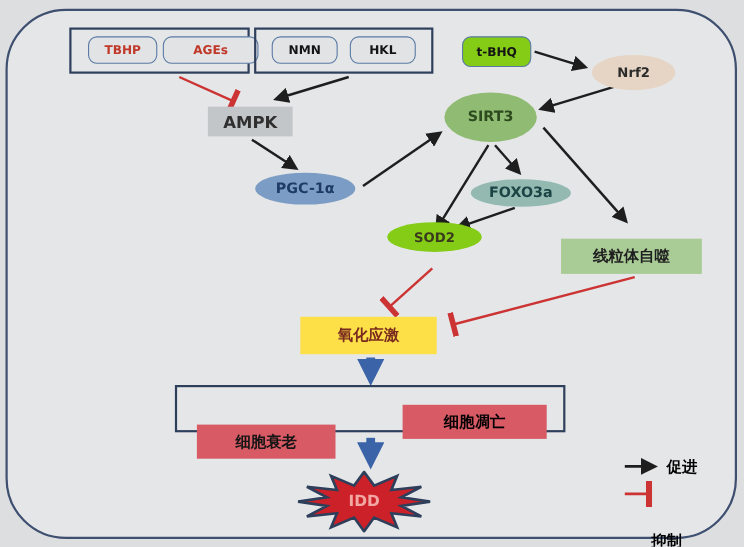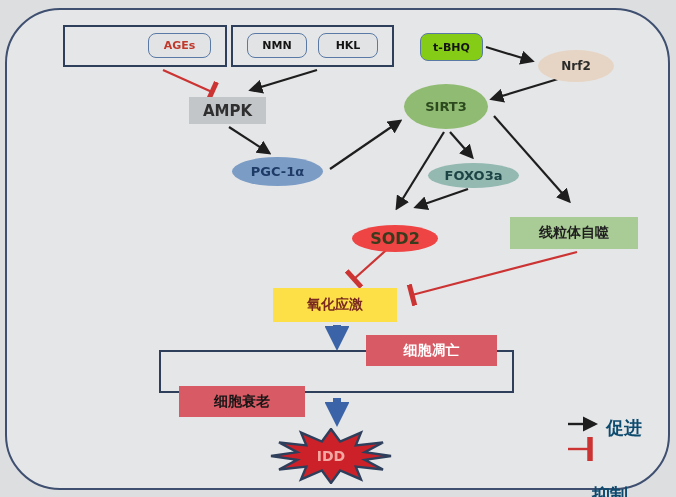--- a/index.html
+++ b/index.html
@@ -10,21 +10,21 @@
            border:2.5px solid #3e4f70; border-radius:55px; background:#e5e6e8; }
   .node { position:absolute; display:flex; align-items:center; justify-content:center;
           font-weight:bold; text-align:center; }
   .group-box { position:absolute; border:2px solid #2e3f5c; background:transparent; }
   .pill { border:1.5px solid #5a7aa5; border-radius:8px; background:#e2e3e5; font-size:11px; }
   .red-text { color:#c0392b; }
   .dark-text { color:#141414; }
   .ellipse { border-radius:50%; }
   .rect-plain { border:none; }
   svg.edges { position:absolute; left:0; top:0; width:676px; height:497px; pointer-events:none; }
-  .legend-label { position:absolute; font-size:18px; font-weight:bold; color:#0c4a6e; }
+  .legend-label { position:absolute; font-size:14px; font-weight:bold; color:#000000; }
   .idd-wrap { position:absolute; left:269px; top:428px; width:124px; height:56px; }
   .idd-text { position:absolute; left:0; top:0; width:124px; height:56px; display:flex;
               align-items:center; justify-content:center; color:#f2a7a2; font-weight:bold; font-size:14px; }
 </style>
 </head>
 <body>
 
 <div class="stage">
   <div class="frame"></div>
 
@@ -56,47 +56,48 @@
     <line x1="577" y1="252" x2="412" y2="295" stroke="#cc3333" stroke-width="2.2" marker-end="url(#tee)"></line>
 
     <line x1="337" y1="325" x2="337" y2="341" stroke="#3a63a8" stroke-width="8" marker-end="url(#arrBlue)"></line>
     <line x1="337" y1="398" x2="337" y2="417" stroke="#3a63a8" stroke-width="8" marker-end="url(#arrBlue)"></line>
 
     <line x1="568" y1="424" x2="595" y2="424" stroke="#1e1e1e" stroke-width="2.4" marker-end="url(#arrB)"></line>
     <line x1="568" y1="449" x2="590" y2="449" stroke="#cc3333" stroke-width="2.4" marker-end="url(#tee)"></line>
   </svg>
 
   <div class="group-box" style="left:63px;top:25px;width:164px;height:42px;"></div>
-  <div class="node pill red-text" style="left:148px;top:33px;width:63px;height:25px;text-align:center;">AGEs</div>
+  <div class="node pill red-text" style="left:80px;top:33px;width:63px;height:25px;">TBHP</div>
+  <div class="node pill red-text" style="left:148px;top:33px;width:87px;height:25px;text-align:center;">AGEs</div>
 
   <div class="group-box" style="left:231px;top:25px;width:163px;height:42px;"></div>
   <div class="node pill dark-text" style="left:247px;top:33px;width:60px;height:25px;">NMN</div>
   <div class="node pill dark-text" style="left:318px;top:33px;width:60px;height:25px;">HKL</div>
 
   <div class="node pill dark-text" style="left:420px;top:33px;width:63px;height:28px;background:#84cc16;">t-BHQ</div>
 
   <div class="node ellipse" style="left:538px;top:50px;width:76px;height:32px;background:#e6d5c4;color:#2b2b2b;font-size:12px;">Nrf2</div>
 
   <div class="node rect-plain" style="left:189px;top:97px;width:77px;height:27px;background:#c3c6c9;color:#2f2f2f;font-size:15px;">AMPK</div>
 
   <div class="node ellipse" style="left:404px;top:84px;width:84px;height:45px;background:#90bb72;color:#2d4a1e;font-size:13px;">SIRT3</div>
 
   <div class="node ellipse" style="left:232px;top:157px;width:91px;height:29px;background:#7b9cc5;color:#1e3a66;font-size:13px;">PGC-1α</div>
 
   <div class="node ellipse" style="left:428px;top:163px;width:91px;height:25px;background:#93b9b1;color:#1c4444;font-size:13px;">FOXO3a</div>
 
-  <div class="node ellipse" style="left:352px;top:225px;width:86px;height:27px;background:#ef4444;color:#3a3a1d;font-size:16px;">SOD2</div>
+  <div class="node ellipse" style="left:352px;top:202px;width:86px;height:27px;background:#84cc16;color:#3a3a1d;font-size:12px;">SOD2</div>
 
   <div class="node rect-plain" style="left:510px;top:217px;width:128px;height:32px;background:#a9cb95;color:#1f1f1f;font-size:14px;">线粒体自噬</div>
 
   <div class="node rect-plain" style="left:273px;top:288px;width:124px;height:34px;background:#fde047;color:#7a2a1e;font-size:14px;">氧化应激</div>
 
   <div class="group-box" style="left:159px;top:350px;width:355px;height:43px;border-width:2.5px;"></div>
   <div class="node rect-plain" style="left:179px;top:356px;width:126px;height:31px;background:#d85a64;color:#151515;font-size:14px;margin-top:30px;">细胞衰老</div>
-  <div class="node rect-plain" style="left:366px;top:335px;width:131px;height:31px;background:#d85a64;color:#ffffff;font-size:14px;">细胞凋亡</div>
+  <div class="node rect-plain" style="left:366px;top:368px;width:131px;height:31px;background:#d85a64;color:#000000;font-size:14px;">细胞凋亡</div>
 
   <div class="idd-wrap">
     <svg width="124" height="56" viewBox="0 0 124 56">
       <polygon points="122,28 95.8,31.9 114,41.5 86.8,38.6 92,51.4 71.1,42.5 62,55 52.9,42.5 32,51.4 37.3,38.6 10,41.5 28.2,31.9 2,28 28.2,24.1 10,14.5 37.3,17.4 32,4.6 52.9,13.5 62,1 71.1,13.5 92,4.6 86.8,17.4 114,14.5 95.8,24.1" fill="#cc2128" stroke="#2e3f5c" stroke-width="2.4"></polygon>
     </svg>
     <div class="idd-text">IDD</div>
   </div>
 
   <div class="legend-label" style="left:606px;top:416px;">促进</div>
   <div class="legend-label" style="left:592px;top:441px;margin-top:42px;">抑制</div>

